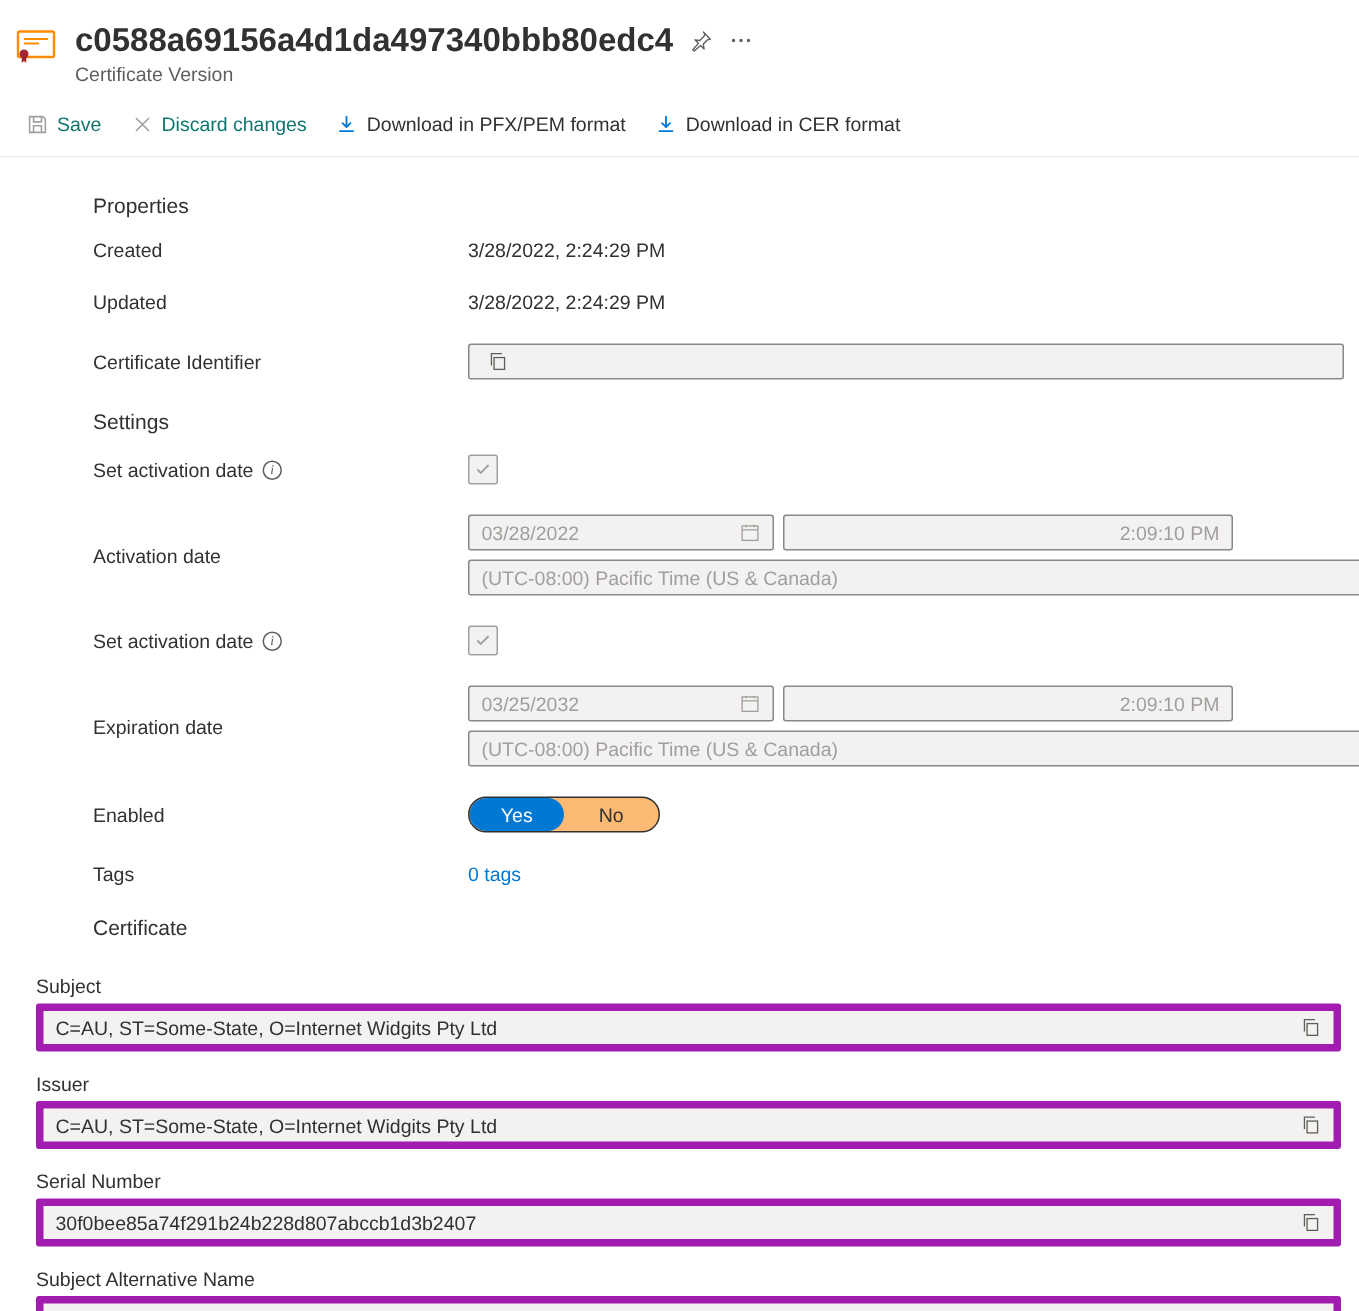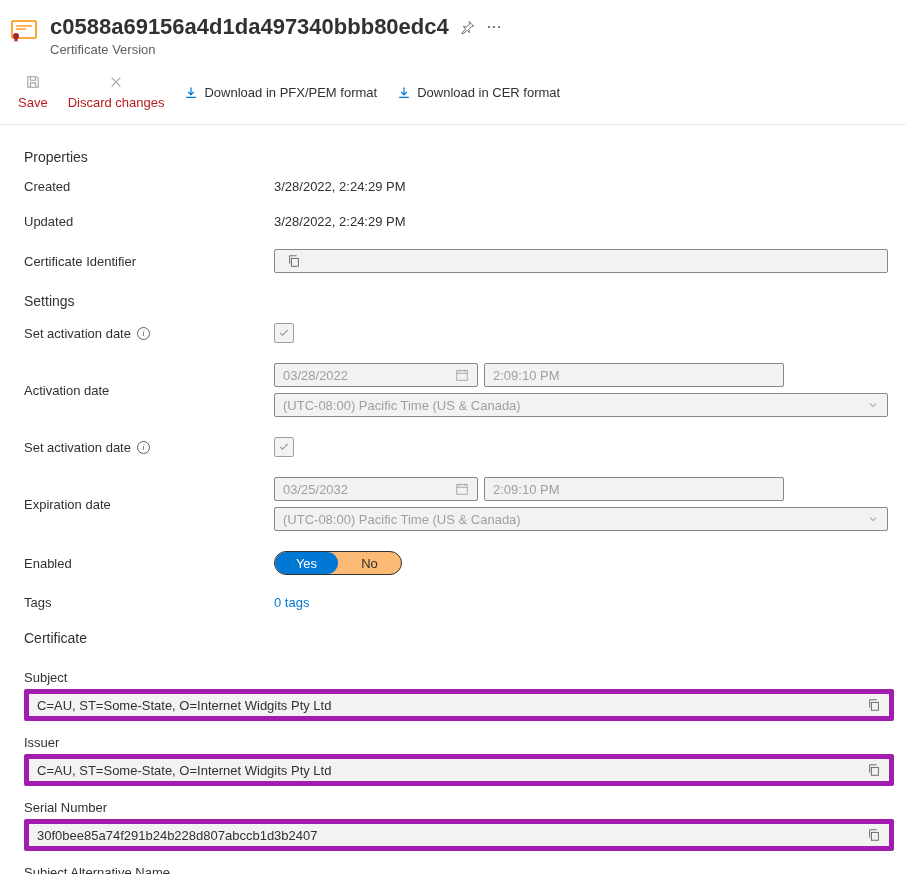--- a/index.html
+++ b/index.html
@@ -58,30 +58,30 @@
     .toolbar-item {
       display: flex;
       align-items: center;
       gap: 6px;
       padding: 4px 8px;
       cursor: pointer;
       font-size: 13px;
       border-radius: 2px;
     }
     .toolbar-item.disabled {
-      color: #b91c1c;
+      color: #0f766e;
       cursor: default;
-      flex-direction: column;
     }
     .toolbar-item .t-icon {
       display: inline-flex;
     }
     .dl-icon { color: #0078d4; }
     .content {
       padding: 18px 10px 10px 24px;
+      margin-left: 38px;
     }
     .section-title {
       font-size: 14px;
       color: #323130;
       margin-bottom: 14px;
       margin-top: 6px;
     }
     .field-row {
       display: flex;
       align-items: center;
@@ -150,20 +150,21 @@
     .date-box, .time-box, .tz-box {
       height: 24px;
       border: 1px solid #8a8886;
       background: #f3f2f1;
       border-radius: 2px;
       display: flex;
       align-items: center;
       padding: 0 8px;
       color: #a19f9d;
       font-size: 13px;
+      justify-content: flex-end;
     }
     .date-box { flex: 1; justify-content: space-between;}
     .time-box { width: 300px; }
     .tz-box { width: 614px; justify-content: space-between; margin-top: 6px;}
     .cal-ic, .chev-ic { color:#a19f9d; display:inline-flex;}
     .toggle-pill {
       width: 128px;
       height: 24px;
       border: 1px solid #323130;
       border-radius: 12px;

